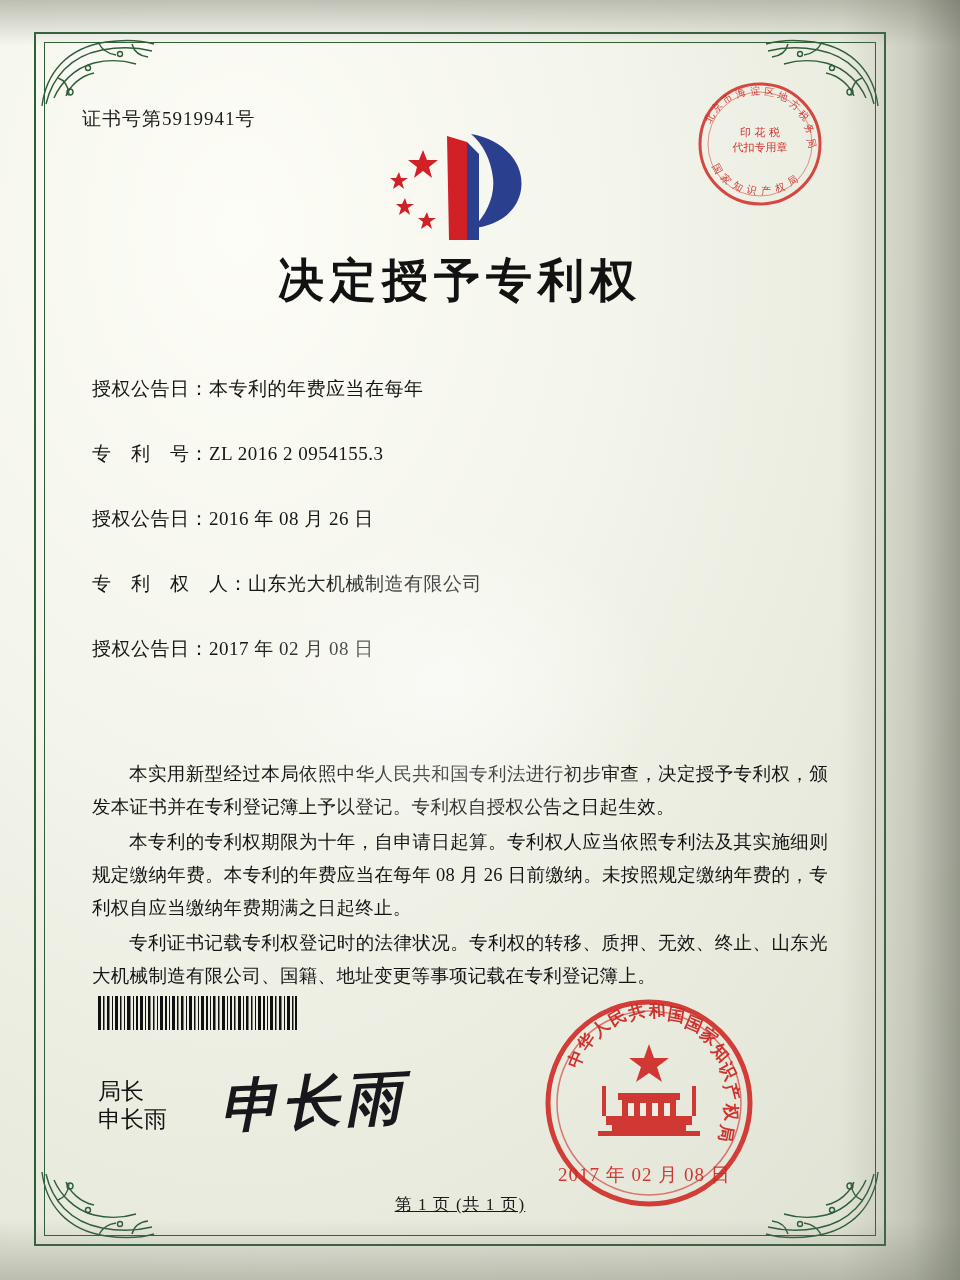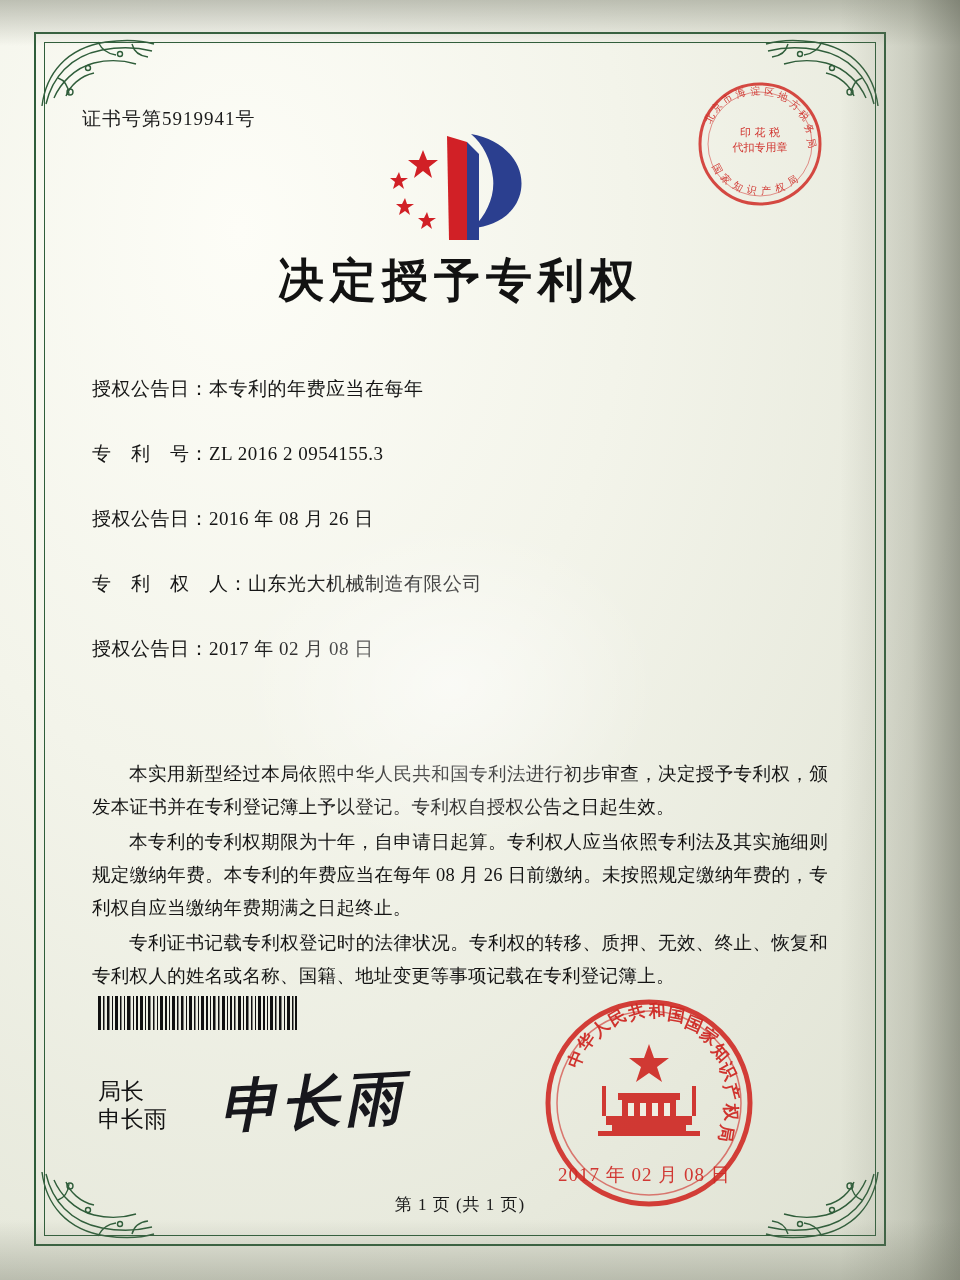--- a/index.html
+++ b/index.html
@@ -158,20 +158,21 @@
     transform: rotate(-3deg);
   }
   .footer {
     position: absolute;
     left: 0; right: 0;
     bottom: 34px;
     text-align: center;
     font-size: 17px;
     color: #1a1a1a;
     letter-spacing: 1px;
+    text-decoration: underline;
   }
   
   .stamp-top {
     position: absolute;
     right: 66px;
     top: 52px;
     width: 128px; height: 128px;
   }
   .stamp-main {
     position: absolute;
@@ -323,21 +324,21 @@
         <span class="lbl">专　利　权　人：</span><span class="val">山东光大机械制造有限公司</span>
       </div>
       <div class="field">
         <span class="lbl">授权公告日：</span><span class="val">2017 年 02 月 08 日</span>
       </div>
     </div>
 
     <div class="body-text">
       <p>本实用新型经过本局依照中华人民共和国专利法进行初步审查，决定授予专利权，颁发本证书并在专利登记簿上予以登记。专利权自授权公告之日起生效。</p>
       <p>本专利的专利权期限为十年，自申请日起算。专利权人应当依照专利法及其实施细则规定缴纳年费。本专利的年费应当在每年 08 月 26 日前缴纳。未按照规定缴纳年费的，专利权自应当缴纳年费期满之日起终止。</p>
-      <p>专利证书记载专利权登记时的法律状况。专利权的转移、质押、无效、终止、恢复和专利权人的姓名或名称、国籍、地址变更等事项记载在专利登记簿上。</p>
+      <p>专利证书记载专利权登记时的法律状况。专利权的转移、质押、无效、终止、山东光大机械制造有限公司、国籍、地址变更等事项记载在专利登记簿上。</p>
     </div>
 
     <div class="barcode">
       <svg width="200" height="34" viewBox="0 0 200 34">
         <g fill="#101010">
           <rect x="0" y="0" width="3" height="34"></rect>
             <rect x="5" y="0" width="1.5" height="34"></rect>
           <rect x="9" y="0" width="2.5" height="34"></rect>
             <rect x="14" y="0" width="1" height="34"></rect>
           <rect x="17" y="0" width="3" height="34"></rect>

